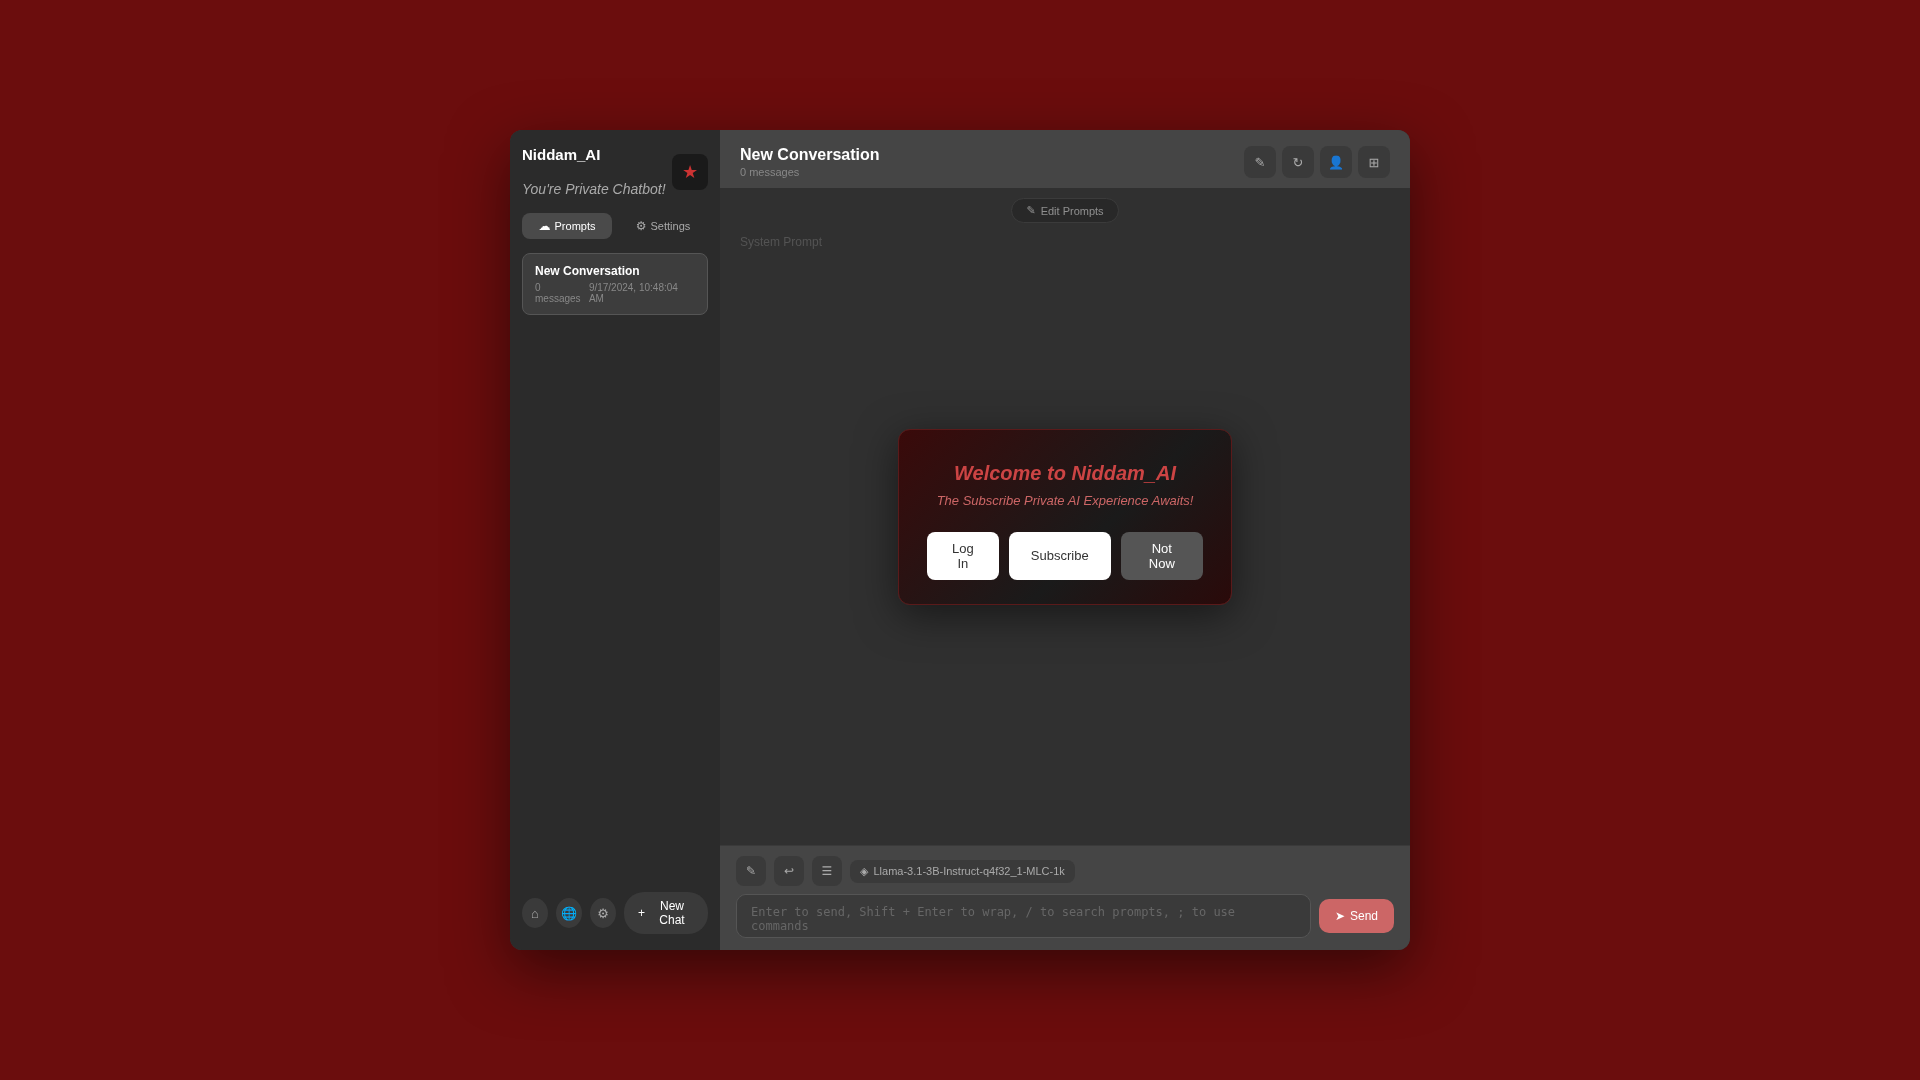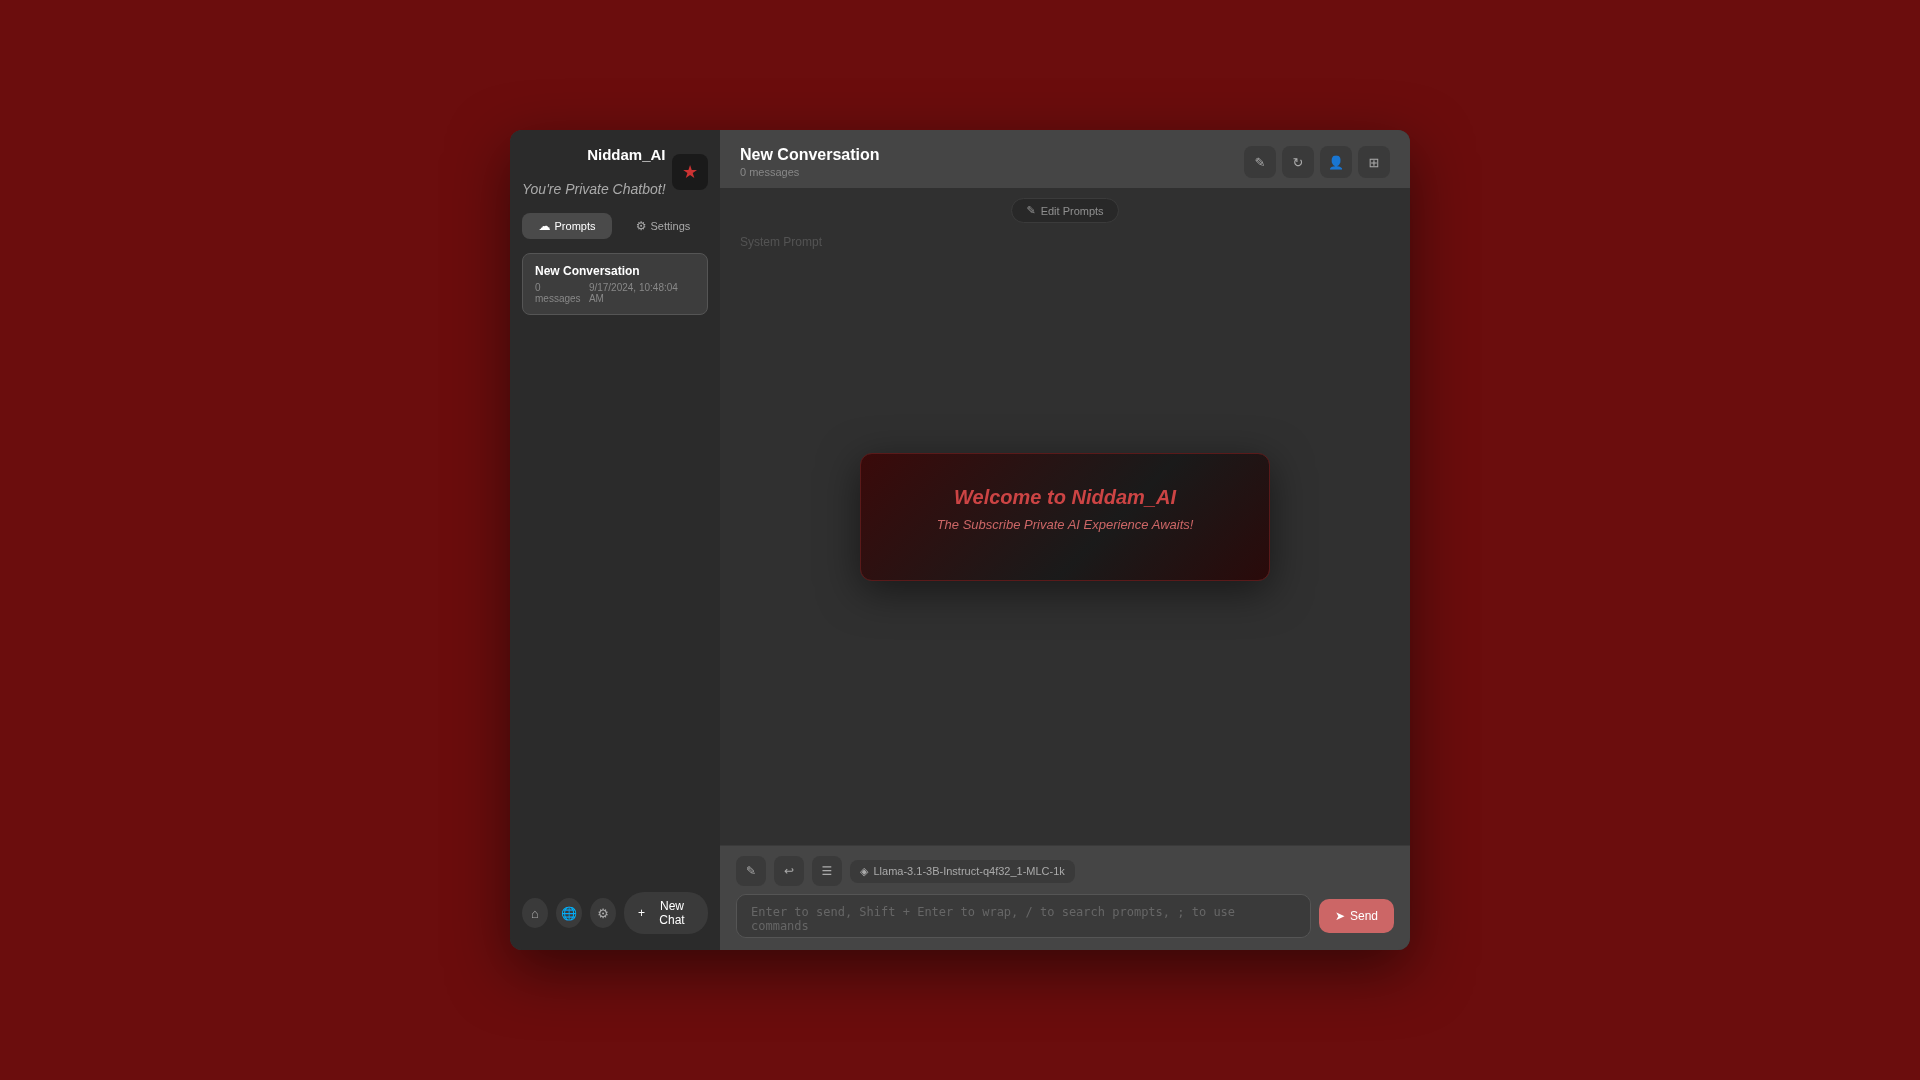--- a/index.html
+++ b/index.html
@@ -29,21 +29,20 @@
       display: flex;
       flex-direction: column;
       padding: 16px 12px;
       flex-shrink: 0;
     }
     .sidebar-header {
       display: flex;
       align-items: center;
       justify-content: space-between;
       margin-bottom: 16px;
-      text-align: right;
     }
     .app-title {
       color: #ffffff;
       font-size: 15px;
       font-weight: 700;
     }
     .app-subtitle {
       color: #aaaaaa;
       font-size: 14px;
       margin-top: 18px;
@@ -238,21 +237,21 @@
     .modal-overlay {
       position: absolute;
       top: 0; left: 0; right: 0; bottom: 0;
       background: rgba(0,0,0,0.3);
       display: flex;
       align-items: center;
       justify-content: center;
       z-index: 10;
     }
     .modal-card {
-      width: 410px;
+      width: 334px;
       background: linear-gradient(135deg, #3a0a0a 0%, #1a1a1a 60%, #2a0a0a 100%);
       border-radius: 12px;
       padding: 32px 28px 24px;
       text-align: center;
       border: 1px solid #5a1a1a;
       box-shadow: 0 10px 40px rgba(0,0,0,0.5);
     }
     .modal-title {
       color: #cc4444;
       font-size: 20px;
@@ -442,20 +441,25 @@
           <span>Edit Prompts</span>
         </button>
       </div>
 
       <div class="system-prompt-label">System Prompt</div>
 
       <div class="modal-overlay">
         <div class="modal-card">
           <div class="modal-title">Welcome to Niddam_AI</div>
           <div class="modal-subtitle">The Subscribe Private AI Experience Awaits!</div>
+          <div class="modal-actions">
+            <button class="modal-btn login">Log In</button>
+            <button class="modal-btn subscribe">Subscribe</button>
+            <button class="modal-btn not-now">Not Now</button>
+          </div>
         </div>
       </div>
     </div>
 
     <div class="bottom-bar">
       <div class="bottom-toolbar">
         <button class="toolbar-icon-btn">
           <span>✎</span>
         </button>
         <button class="toolbar-icon-btn">

